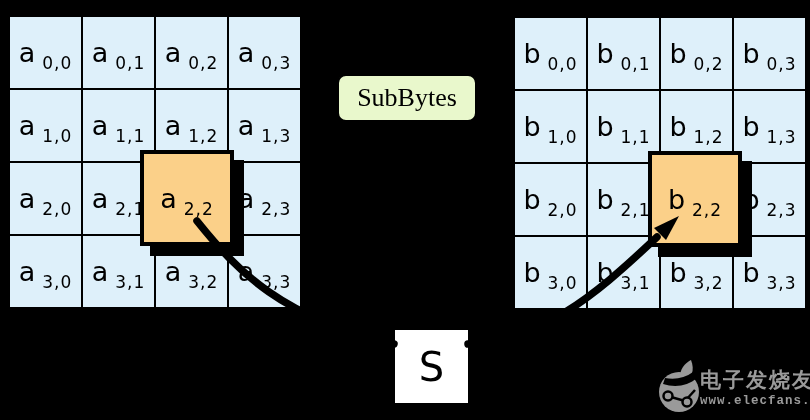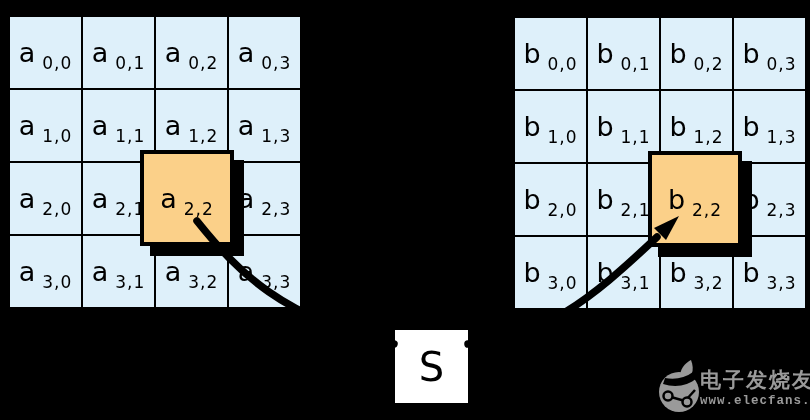--- a/index.html
+++ b/index.html
@@ -208,20 +208,21 @@
   <div class="hl hl-a">
     <span class="base">a</span>
     <span class="sub">2,2</span>
   </div>
 
   <div class="hl hl-b">
     <span class="base">b</span>
     <span class="sub">2,2</span>
   </div>
 
+  <div class="op-label">SubBytes</div>
 
   <div class="sbox">S</div>
 
   <svg class="arrows" width="810" height="420" viewBox="0 0 810 420">
     <path d="M 197 221 C 238 272, 282 318, 394 344" fill="none" stroke="#000" stroke-width="7.5" stroke-linecap="round"></path>
     <path d="M 468 344 C 545 336, 588 302, 657 237" fill="none" stroke="#000" stroke-width="7.5" stroke-linecap="round"></path>
     <polygon points="679,216 666,240 654,228" fill="#000"></polygon>
   </svg>
 
   <div class="watermark">

